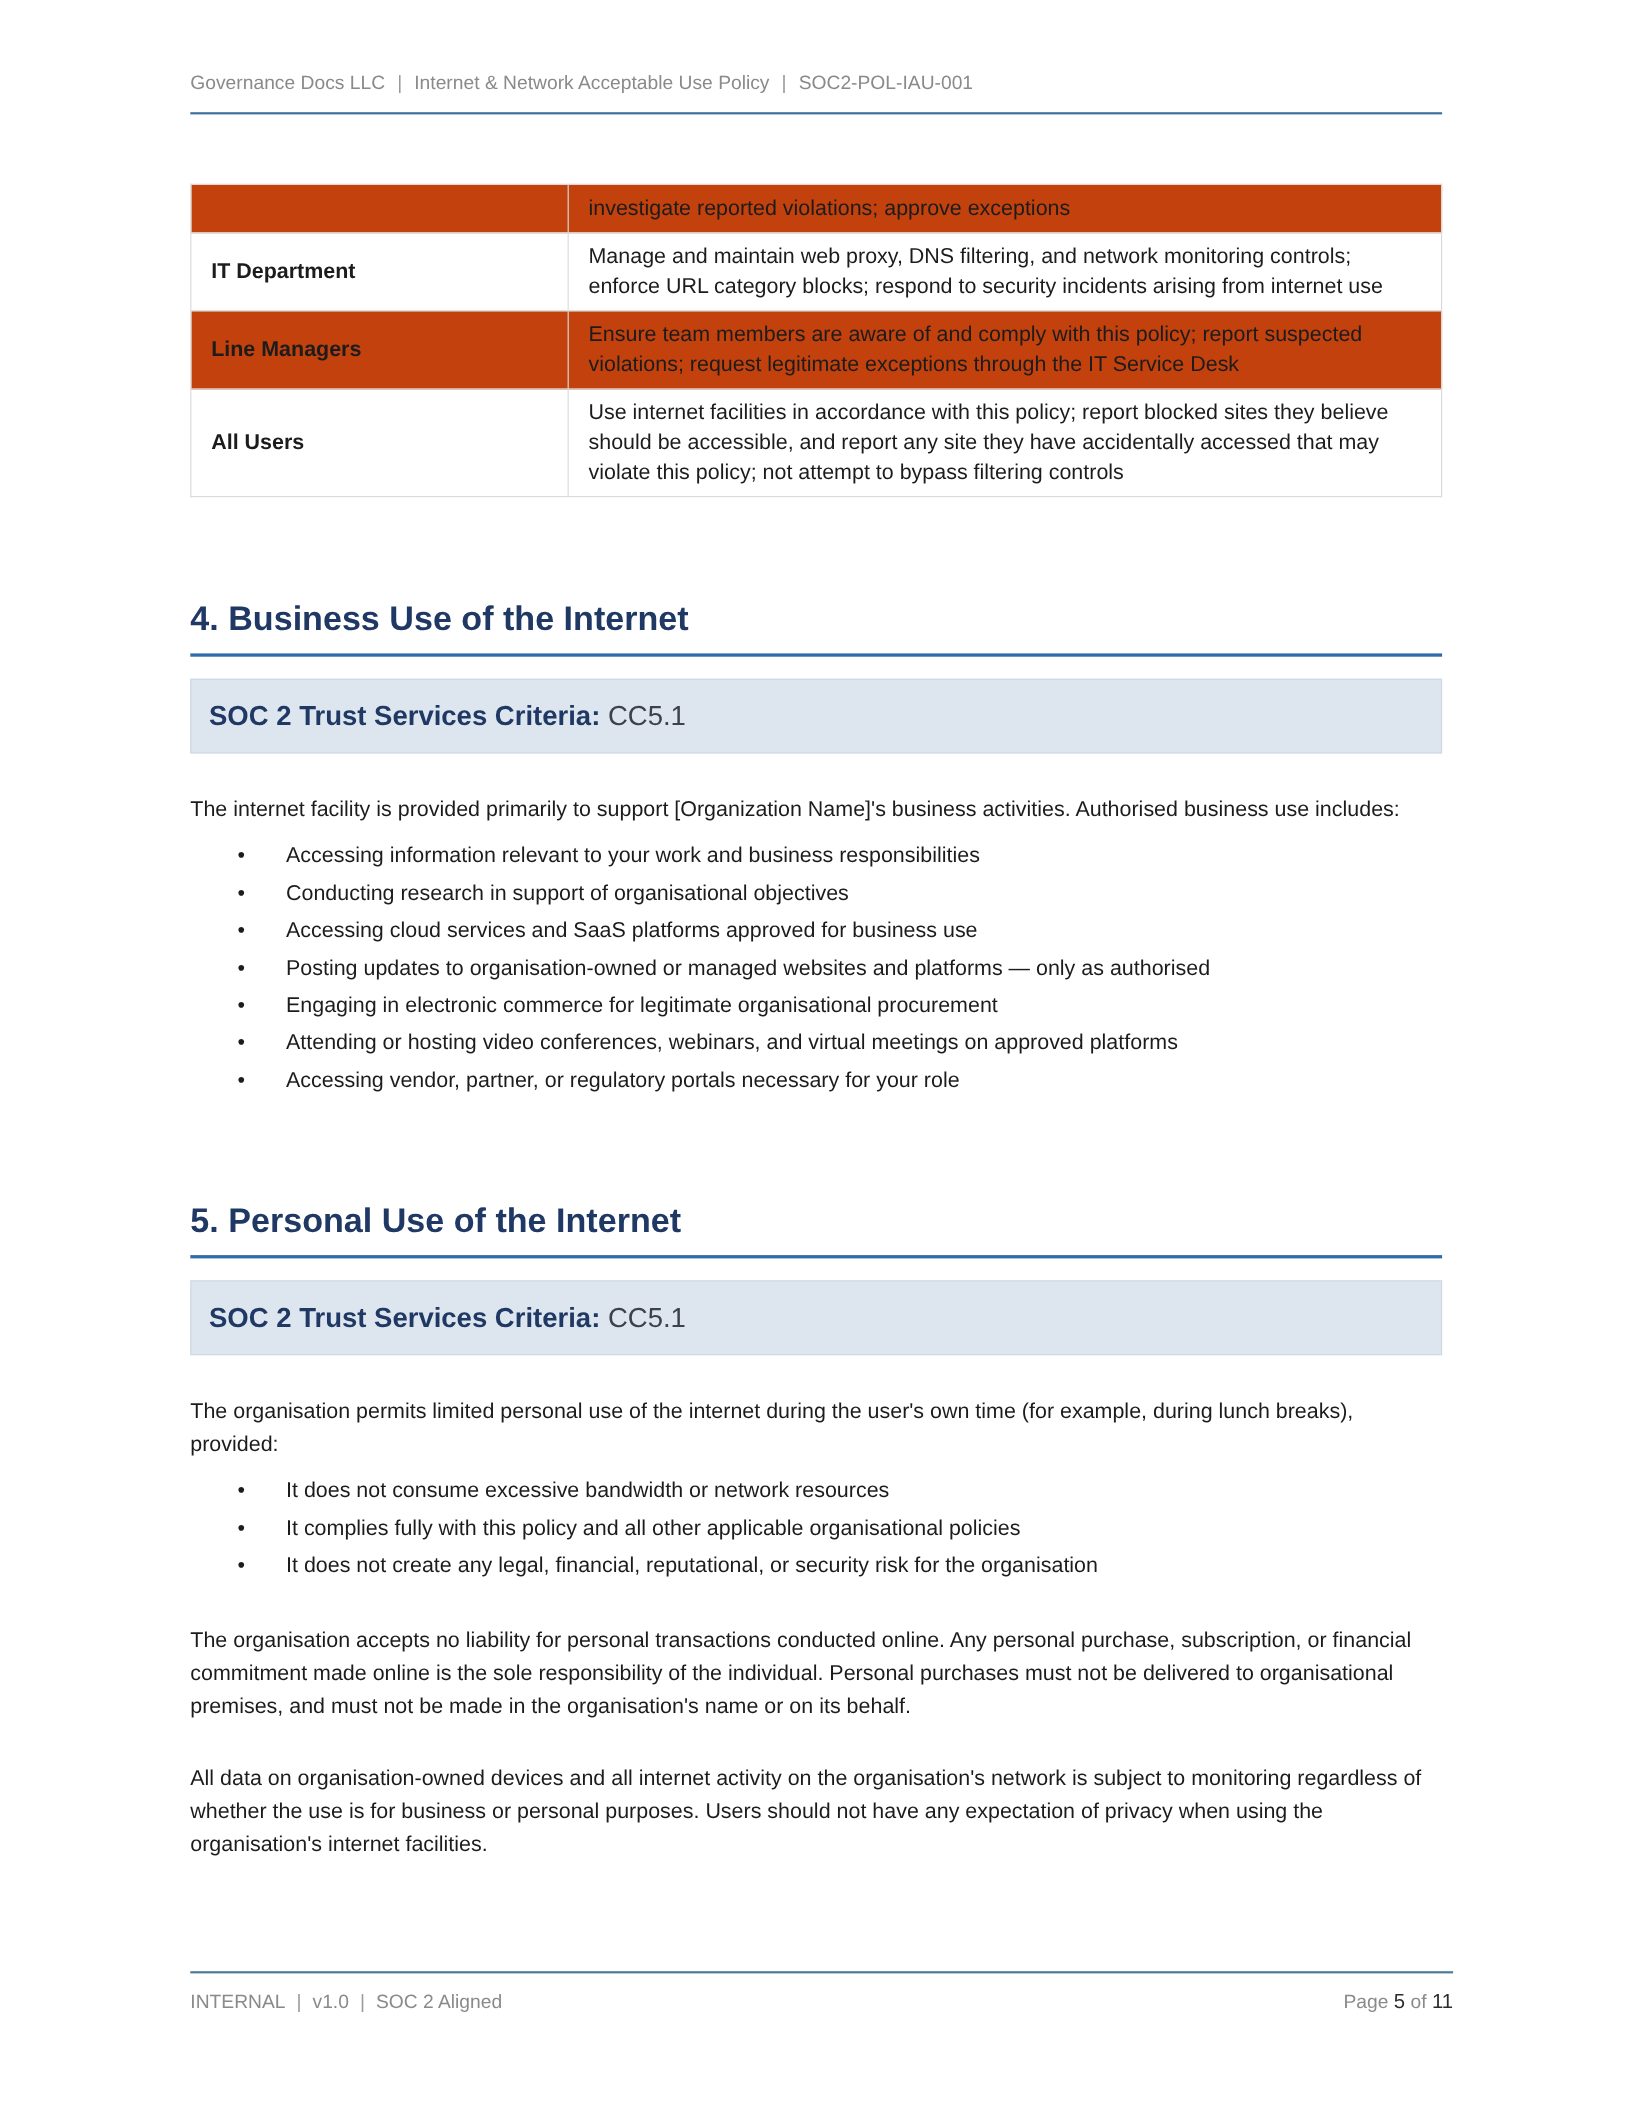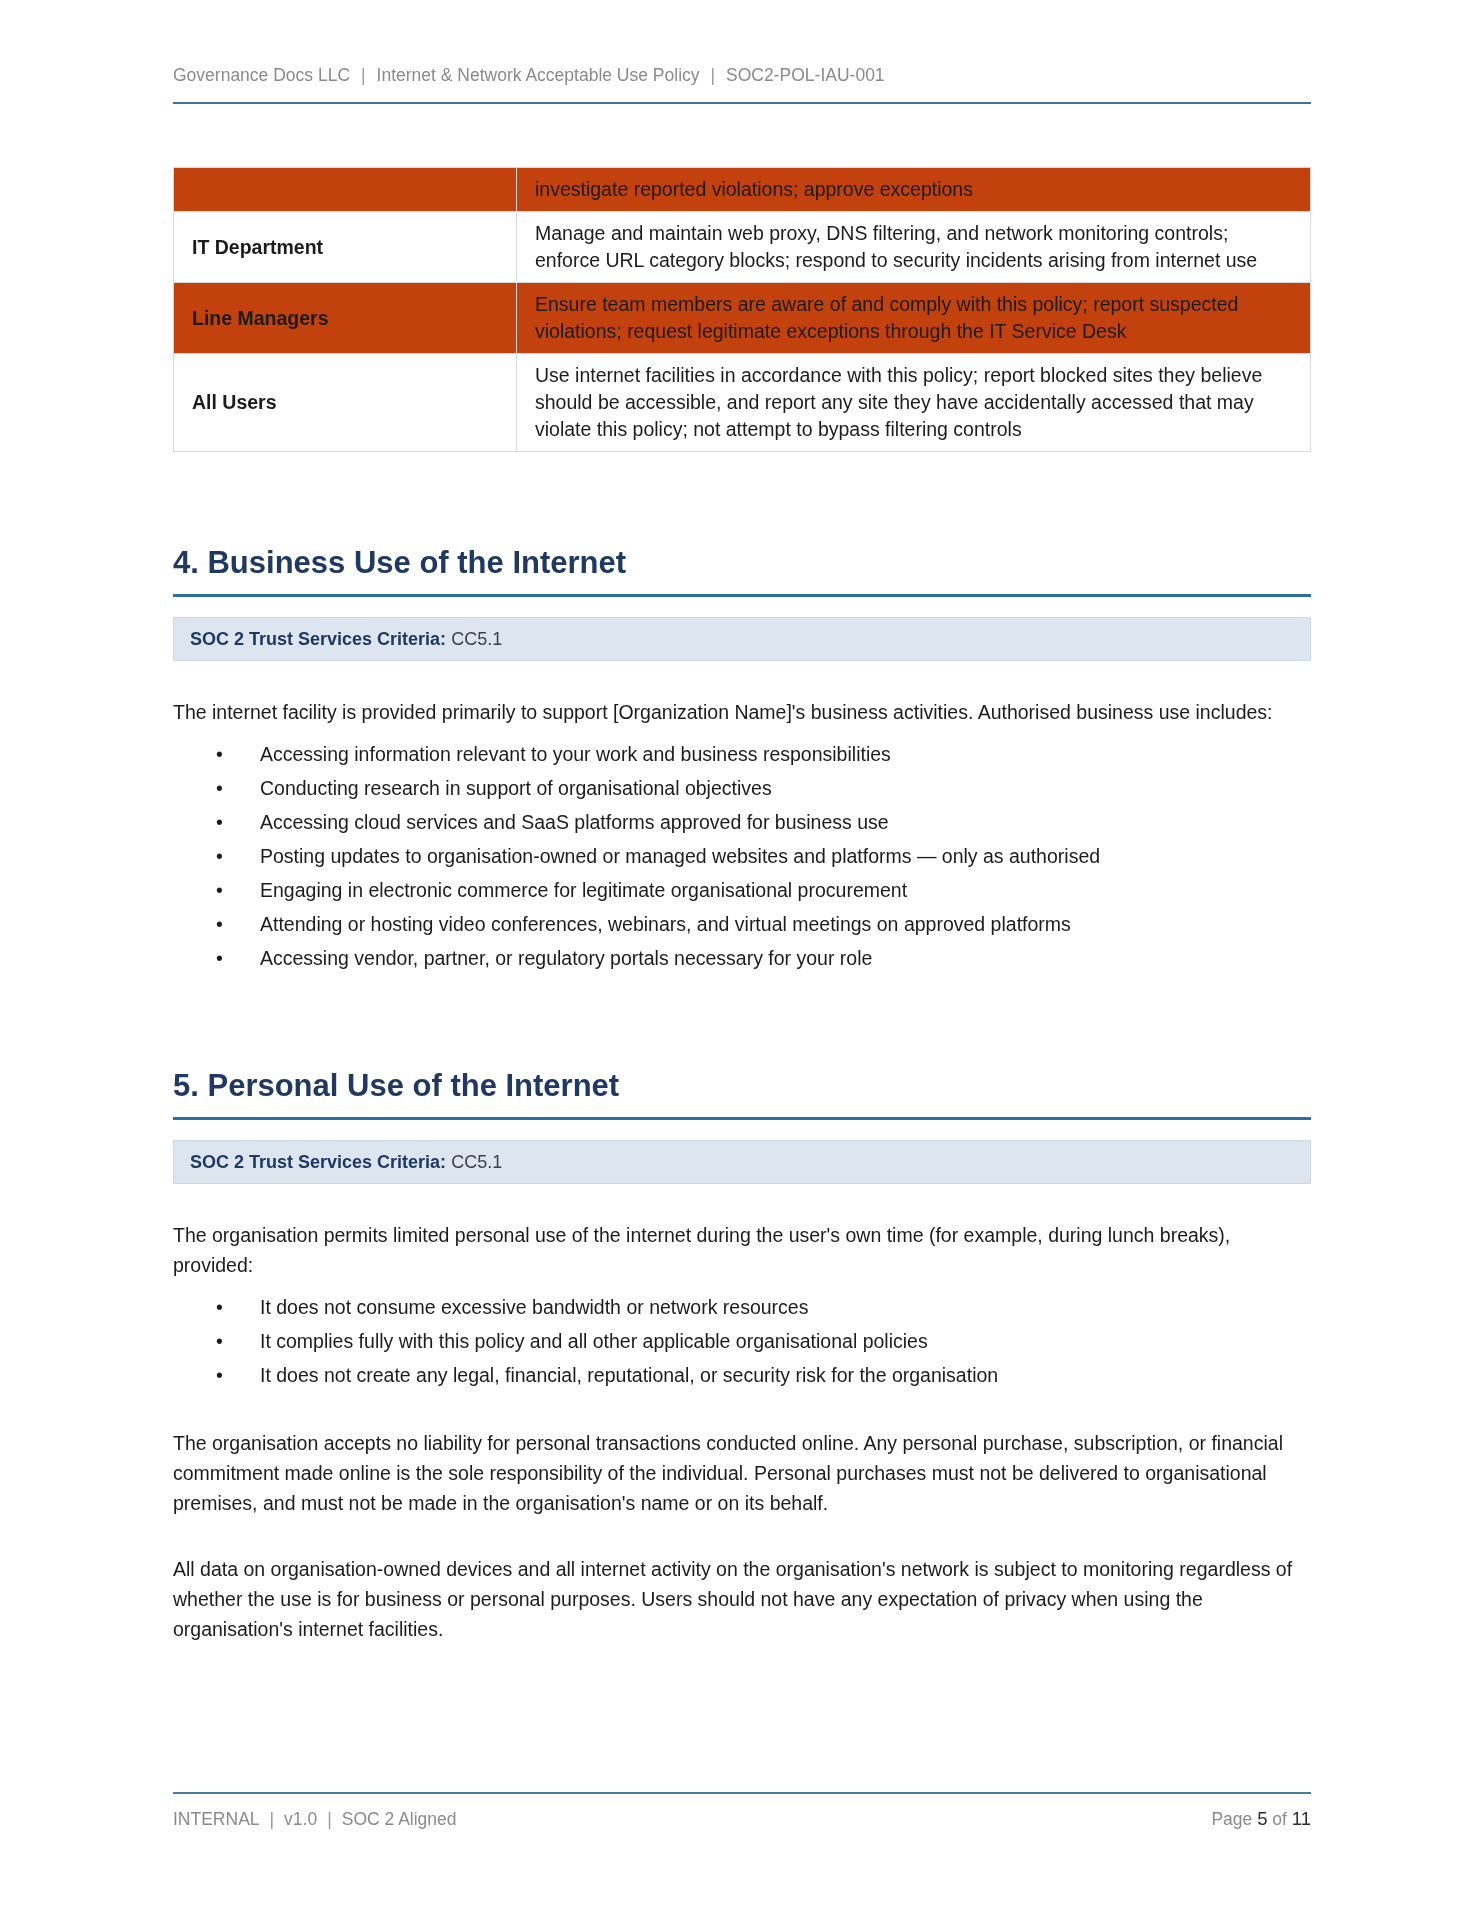--- a/index.html
+++ b/index.html
@@ -35,37 +35,37 @@
   
   h2.section-title {
     margin:92px 0 0 0; padding:0 0 13px 0;
     font-size:31px; line-height:37px; font-weight:bold;
     color:#1f3864; border-bottom:3px solid #2e6daa;
   }
 
   
   .soc-box {
     margin-top:20px; background:#dde6ef; border:1px solid #ccd8e4;
-    padding:8px 16px; font-size:18px; line-height:26px;
+    padding:20px 16px; font-size:25px; line-height:26px;
   }
   .soc-box .soc-label { font-weight:bold; color:#1f3864; }
   .soc-box .soc-value { color:#3c414b; }
 
   p.body-para { margin:36px 0 0 0; font-size:19.5px; line-height:30px; }
 
   ul.bullets { margin:10px 0 0 0; padding:0 0 0 87px; list-style:none; font-size:19.5px; }
   ul.bullets li { position:relative; line-height:34px; }
   ul.bullets li::before {
     content:"\2022"; position:absolute; left:-44px; top:0;
     color:#1c1c1c;
   }
 
   
   .doc-footer {
-    position:absolute; top:1792px; left:173px; right:173px;
+    position:absolute; top:1792px; left:173px; right:163px;
     border-top:2px solid #4d7a99; padding-top:14px;
     font-size:17.5px; color:#8a8a8a;
     display:flex; justify-content:space-between; align-items:baseline;
   }
   .doc-footer .sep { margin:0 10px; color:#9a9a9a; }
   .doc-footer .page-num { color:#2d2d2d; font-size:18.5px; }
 </style>
 </head>
 <body>
 

